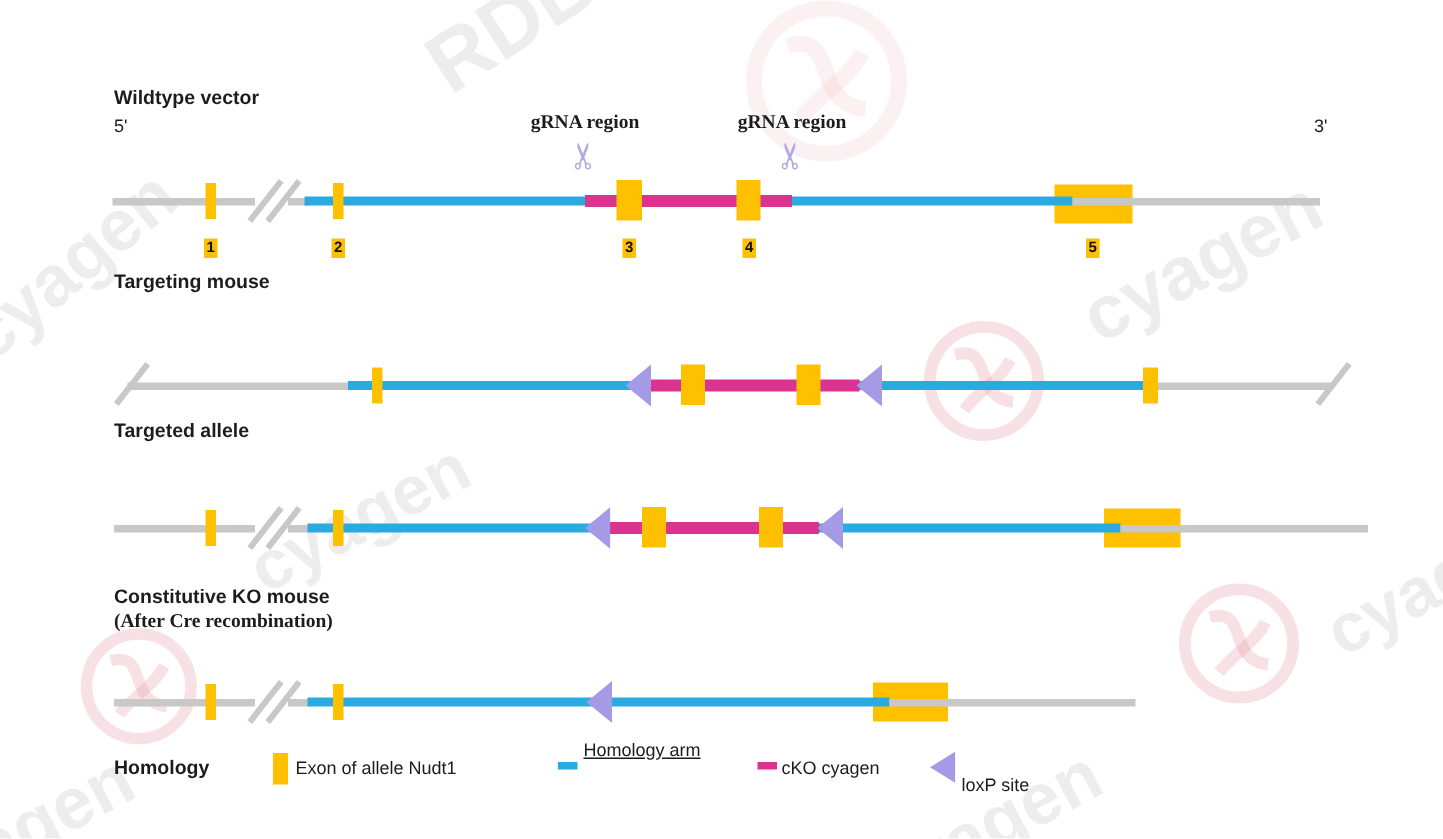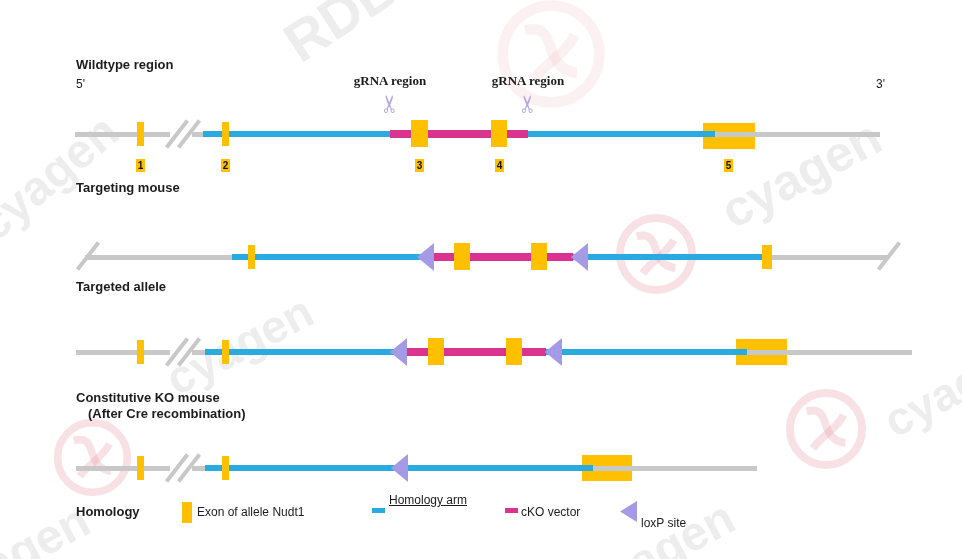--- a/index.html
+++ b/index.html
@@ -75,21 +75,21 @@
   <svg class="wm-logo" style="left:492px; top:-5px; width:118px; height:118px;" viewBox="0 0 100 100">
     <g fill="none" stroke="var(--watermark_red,#e89aa4)" stroke-opacity="0.14" stroke-width="9">
       <circle cx="50" cy="50" r="41"></circle>
         <path d="M28 30 C58 22 40 62 72 66"></path>
         <path d="M35 72 C45 58 62 50 70 34"></path>
     </g>
   </svg>
 
   <div class="layer">
 
-    <div class="title" style="left:76px; top:57px;">Wildtype region</div>
+    <div class="title" style="left:76px; top:57px;">Wildtype vector</div>
     <div class="small" style="left:76px; top:77px;">5'</div>
     <div class="small" style="left:876px; top:77px;">3'</div>
     <div class="title ctr" style="left:390px; top:73px;">gRNA region</div>
     <div class="title ctr" style="left:528px; top:73px;">gRNA region</div>
     <div class="scissors" style="left:390px; top:104px;">✂</div>
     <div class="scissors" style="left:528px; top:104px;">✂</div>
 
     <div class="exbox" style="left:703px; top:123px; width:52px; height:26px;"></div>
     <div class="seg gray" style="left:75px;  top:132px; width:95px;"></div>
     <div class="seg gray" style="left:192px; top:132px; width:14px;"></div>
@@ -132,36 +132,36 @@
     <div class="seg pink" style="left:406px; top:348px; width:140px;"></div>
     <div class="seg gray" style="left:747px; top:350px; width:165px;"></div>
     <div class="tick" style="left:137px; top:340px;"></div>
     <div class="tick" style="left:222px; top:340px;"></div>
     <div class="exbox" style="left:428px; top:338px; width:16px; height:27px;"></div>
     <div class="exbox" style="left:506px; top:338px; width:16px; height:27px;"></div>
     <div class="tri" style="left:390px; top:338px;"></div>
     <div class="tri" style="left:545px; top:338px;"></div>
 
     <div class="title" style="left:76px; top:390px;">Constitutive KO mouse</div>
-    <div class="title" style="left:88px; top:406px;">(After Cre recombination)</div>
+    <div class="title" style="left:76px; top:406px;font-family:Liberation Serif, serif;">(After Cre recombination)</div>
     <div class="exbox" style="left:582px; top:455px; width:50px; height:26px;"></div>
     <div class="seg gray" style="left:76px;  top:466px; width:94px;"></div>
     <div class="seg gray" style="left:192px; top:466px; width:14px;"></div>
     <div class="slash" style="left:160px; top:466px;"></div>
     <div class="slash" style="left:172px; top:466px;"></div>
     <div class="seg blue" style="left:205px; top:465px; width:388px;"></div>
     <div class="seg gray" style="left:593px; top:466px; width:164px;"></div>
     <div class="tick" style="left:137px; top:456px;"></div>
     <div class="tick" style="left:222px; top:456px;"></div>
     <div class="tri" style="left:391px; top:454px;"></div>
 
     <div class="title" style="left:76px; top:504px;">Homology</div>
     <div class="lg-rect" style="left:182px; top:502px;"></div>
     <div class="small" style="left:197px; top:505px;">Exon of allele Nudt1</div>
     <div class="lg-dash-blue" style="left:372px; top:508px;"></div>
     <div class="small" style="left:389px; top:493px;text-decoration:underline;">Homology arm</div>
     <div class="lg-dash-pink" style="left:505px; top:508px;"></div>
-    <div class="small" style="left:521px; top:505px;">cKO vector</div>
+    <div class="small" style="left:521px; top:505px;">cKO cyagen</div>
     <div class="lg-tri" style="left:620px; top:501px;"></div>
     <div class="small" style="left:641px; top:505px;margin-top:11px;">loxP site</div>
 
   </div>
 </div>
 
 </body></html>

